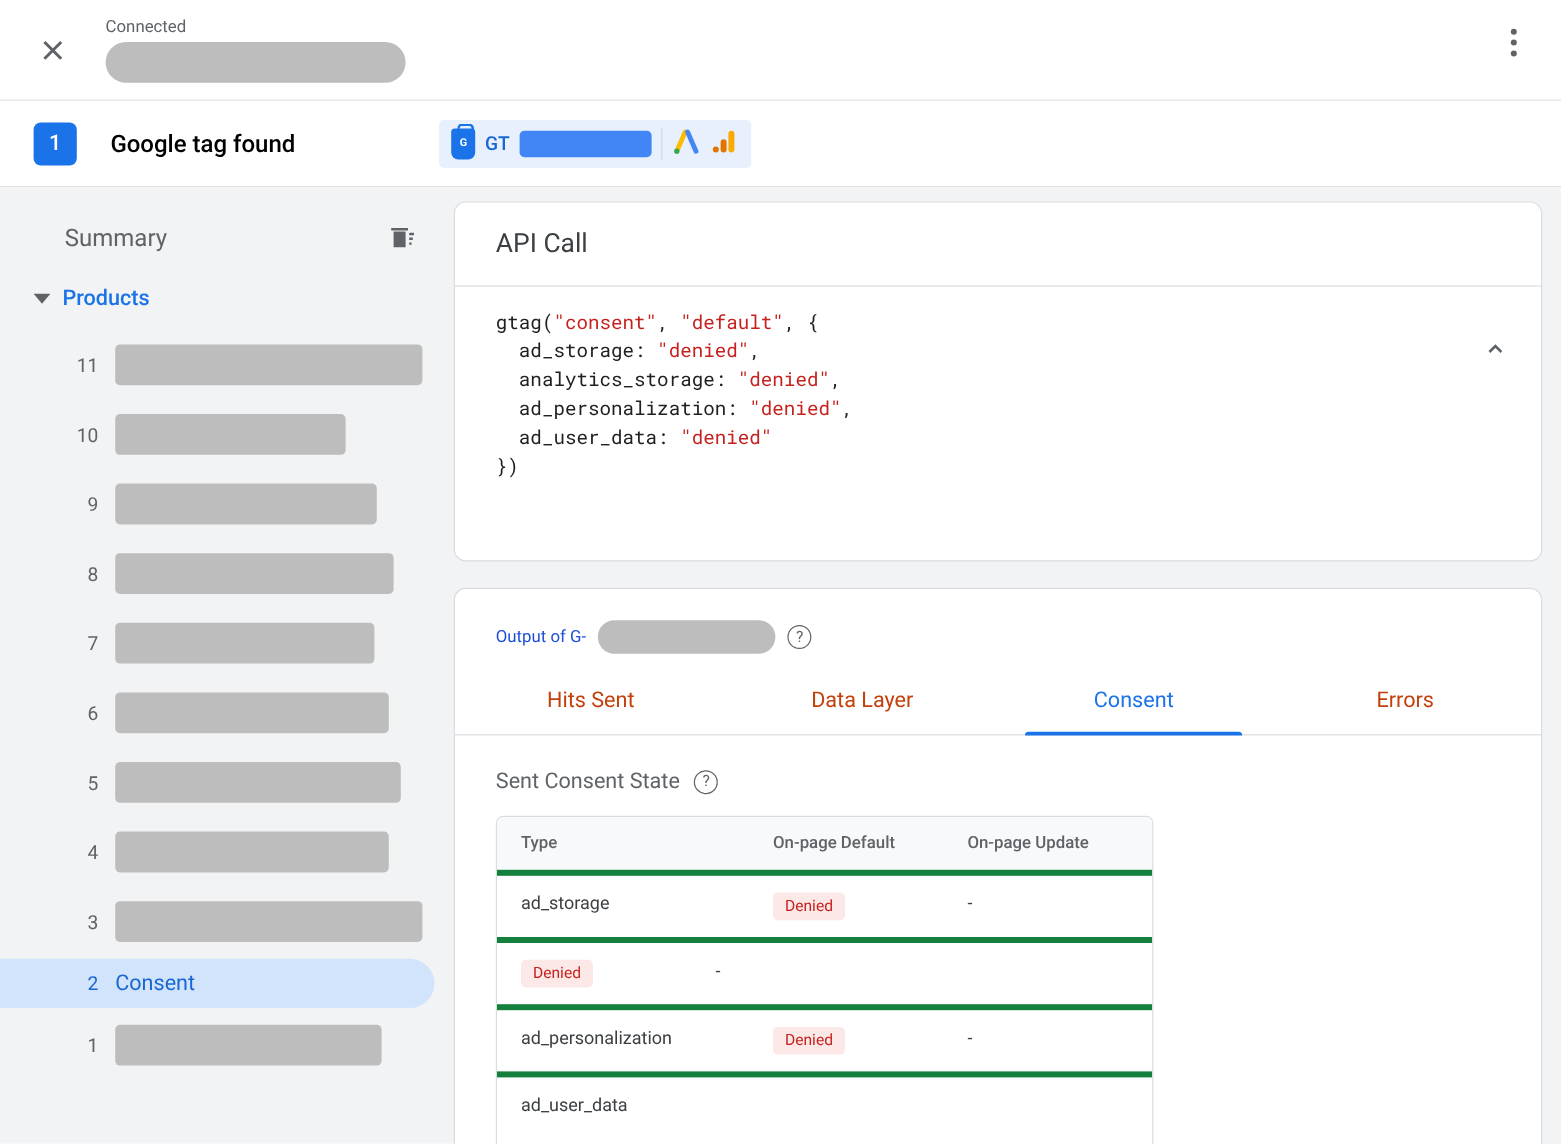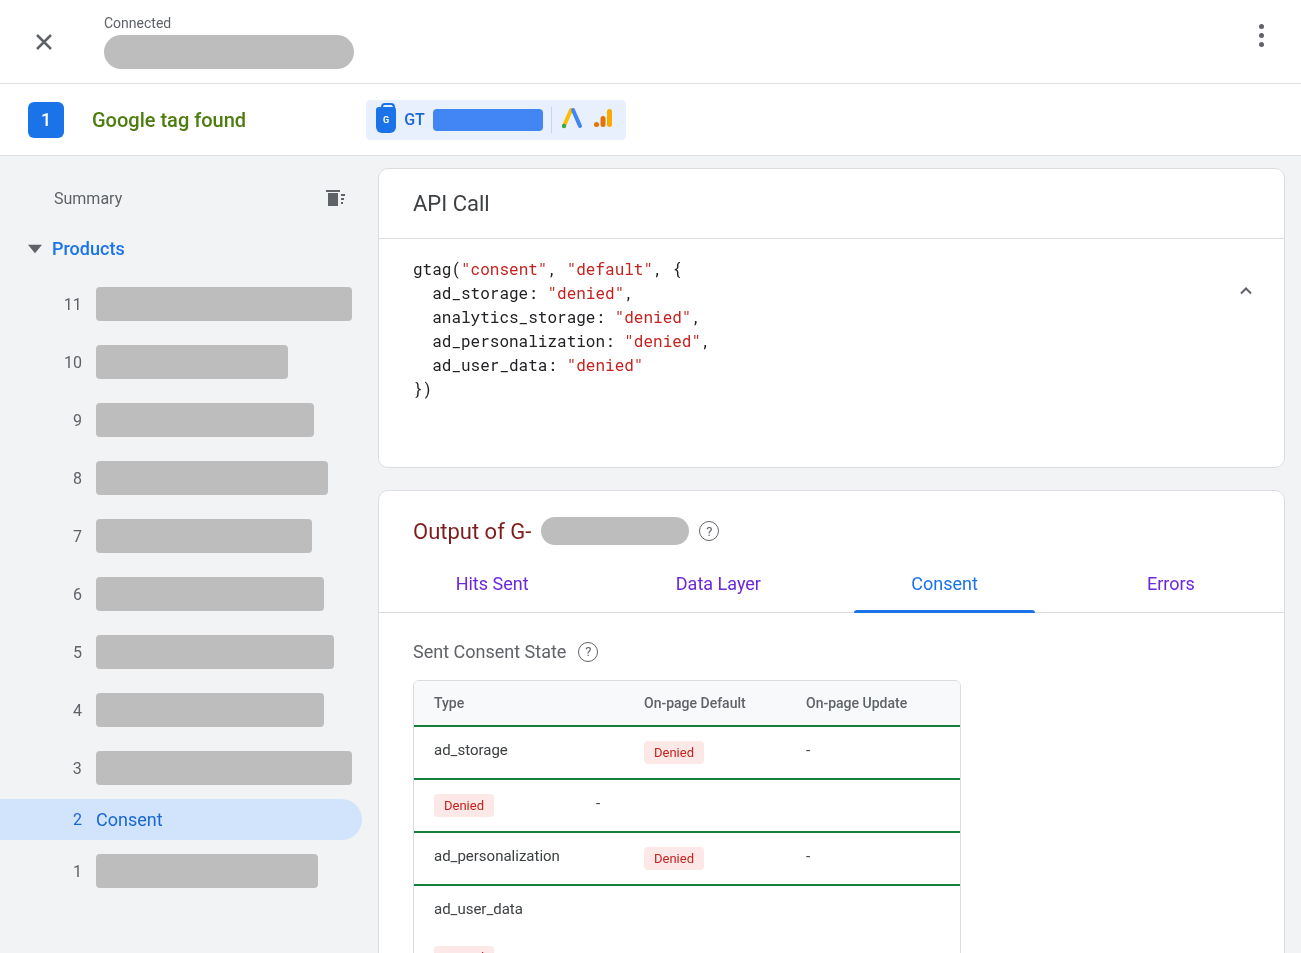--- a/index.html
+++ b/index.html
@@ -2,75 +2,75 @@
 <html><head>
 <meta charset="utf-8">
 <style>
 * { box-sizing: border-box; margin: 0; padding: 0; }
 body { font-family: 'Google Sans', Roboto, Arial, sans-serif; background: #fff; color: #3c4043; width: 1301px; height: 953px; overflow: hidden; }
 
 
 .header { display: flex; align-items: center; padding: 0 20px; height: 84px; border-bottom: 1px solid #e0e0e0; position: relative; }
 .close-btn { width: 48px; height: 48px; display: flex; align-items: center; justify-content: center; cursor: pointer; color: #5f6368; }
 .close-btn svg { width: 24px; height: 24px; }
-.header-info { margin-left: 36px; display: flex; flex-direction: column; gap: 4px; }
+.header-info { margin-left: 20px; display: flex; flex-direction: column; gap: 4px; }
 .connected-label { font-size: 14px; color: #5f6368; }
 .url-placeholder { width: 250px; height: 34px; background: #bdbdbd; border-radius: 17px; }
 .kebab { position: absolute; right: 28px; top: 24px; width: 24px; cursor: pointer; color: #5f6368; display:flex; flex-direction:column; align-items:center; gap:4px;}
 .kebab span{width:5px;height:5px;background:#5f6368;border-radius:50%;}
 
 
 .tagbar { display: flex; align-items: center; padding: 10px 28px; height: 72px; border-bottom: 1px solid #e0e0e0; gap: 20px; }
 .count-badge { width: 36px; height: 36px; background: #1a73e8; color: #fff; border-radius: 6px; display: flex; align-items: center; justify-content: center; font-size: 18px; font-weight: 500; }
-.tagbar-title { font-size: 20px; color: #4d7c0f; font-weight: 500; flex: 0 0 auto; margin-left: 8px; }
+.tagbar-title { font-size: 20px; color: #000000; font-weight: 500; flex: 0 0 auto; margin-left: 8px; }
 .tag-chip { display: flex; align-items: center; background: #e8f0fe; border-radius: 4px; padding: 6px 10px; gap: 8px; margin-left: 100px;}
 .gtag-icon { width: 20px; height: 26px; background: #1a73e8; border-radius: 3px 3px 6px 6px; position: relative; display:flex;align-items:center;justify-content:center;}
 .gtag-icon::before{content:'';position:absolute;top:-4px;left:5px;width:10px;height:6px;border:2px solid #1a73e8;border-bottom:none;border-radius:4px 4px 0 0;}
 .gtag-icon span{color:#fff;font-size:9px;font-weight:bold;}
 .gt-label { color: #1967d2; font-size: 16px; font-weight: 500; }
 .gt-redact { width: 110px; height: 22px; background: #4285f4; border-radius: 4px; display: inline-block; vertical-align: middle; }
 .divider { width: 1px; height: 26px; background: #c4d7f7; }
 .ads-icon svg, .analytics-icon svg { width: 24px; height: 24px; }
 
 
 .body { display: flex; height: calc(953px - 84px - 72px); background: #f1f3f4; }
 .sidebar { width: 374px; padding: 20px 12px 20px 20px; overflow-y: auto; }
 .summary-row { display: flex; align-items: center; justify-content: space-between; padding: 10px 16px 10px 34px; }
-.summary-label { font-size: 16px; color: #5f6368; }
+.summary-label { font-size: 20px; color: #5f6368; }
 .clear-icon { width: 24px; height: 24px; color: #5f6368; cursor:pointer;}
 .section-header { display: flex; align-items: center; gap: 10px; padding: 18px 8px 14px 8px; cursor:pointer;}
 .section-header svg { width: 14px; height: 14px; color: #5f6368; }
 .section-title { color: #1a73e8; font-size: 18px; font-weight: 500; }
 .event-item { display: flex; align-items: center; gap: 14px; padding: 10px 10px 10px 40px; border-radius: 0 22px 22px 0; cursor:pointer; margin: 4px 0;}
 .event-num { color: #5f6368; font-size: 16px; width: 22px; text-align: right; }
 .event-bar { height: 34px; background: #bdbdbd; border-radius: 4px; }
 .event-item.active { background: #d2e3fc; margin-left:-20px; padding-left:60px;}
 .event-item.active .event-num { color: #1967d2; }
 .event-label { color: #1967d2; font-size: 18px; }
 
 
 .main { flex: 1; padding: 12px 16px 12px 4px; overflow-y: auto; }
 .card { background: #fff; border: 1px solid #dadce0; border-radius: 10px; margin-bottom: 22px; }
 .card-header { padding: 22px 34px; font-size: 22px; color: #3c4043; border-bottom: 1px solid #dadce0; display:flex; align-items:center; gap:8px;}
 .code-block { padding: 18px 34px; font-family: 'Roboto Mono', monospace; font-size: 16px; line-height: 1.5; color: #202124; white-space: pre; position: relative; }
 .code-block .str { color: #c5221f; }
 .collapse-caret { position: absolute; right: 28px; top: 18px; color: #5f6368; cursor:pointer;}
 .output-header { padding: 26px 34px 0 34px; display: flex; align-items: center; gap: 10px; }
-.output-title { font-size: 22px; color: #7f1d1d; }
+.output-title { font-size: 14px; color: #1d4ed8; }
 .id-redact { width: 148px; height: 28px; background: #bdbdbd; border-radius: 14px; }
 .help-icon { width: 20px; height: 20px; border: 1.5px solid #5f6368; border-radius: 50%; display: flex; align-items: center; justify-content: center; font-size: 13px; color: #5f6368; cursor:pointer;}
 .tabs { display: flex; border-bottom: 1px solid #dadce0; margin-top: 10px; }
-.tab { flex: 1; text-align: center; padding: 18px 0; font-size: 18px; color: #6d28d9; cursor: pointer; position: relative; }
+.tab { flex: 1; text-align: center; padding: 18px 0; font-size: 18px; color: #c2410c; cursor: pointer; position: relative; }
 .tab.active { color: #1a73e8; }
 .tab.active::after { content: ''; position: absolute; bottom: -1px; left: 10%; width: 80%; height: 3px; background: #1a73e8; border-radius: 3px 3px 0 0; }
 .consent-section { padding: 28px 34px; }
 .consent-title-row { display: flex; align-items: center; gap: 12px; margin-bottom: 18px; }
 .consent-title { font-size: 18px; color: #5f6368; }
 .consent-table { border: 1px solid #dadce0; border-radius: 6px; overflow: hidden; width: 548px; }
-.ct-row { display: flex; border-bottom: 2px solid #15803d; }
+.ct-row { display: flex; border-bottom: 5px solid #15803d; }
 .ct-row:last-child { border-bottom: none; flex-direction: column; }
 .ct-row.head { background: #f8f9fa; }
 .ct-cell { padding: 14px 20px; font-size: 15px; color: #3c4043; }
 .ct-row.head .ct-cell { color: #5f6368; font-weight: 500; font-size: 14px; }
 .ct-cell.c1 { width: 210px; }
 .ct-cell.c2 { width: 162px; }
 .ct-cell.c3 { flex: 1; }
 .denied-badge { background: #fce8e6; color: #c5221f; padding: 4px 10px; border-radius: 4px; font-size: 13px; display: inline-block; }
 </style>
 </head>

